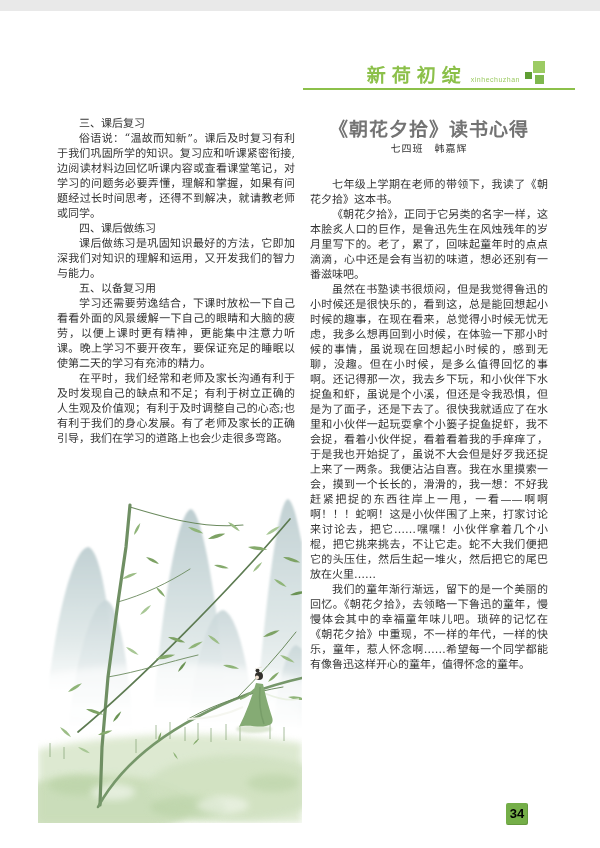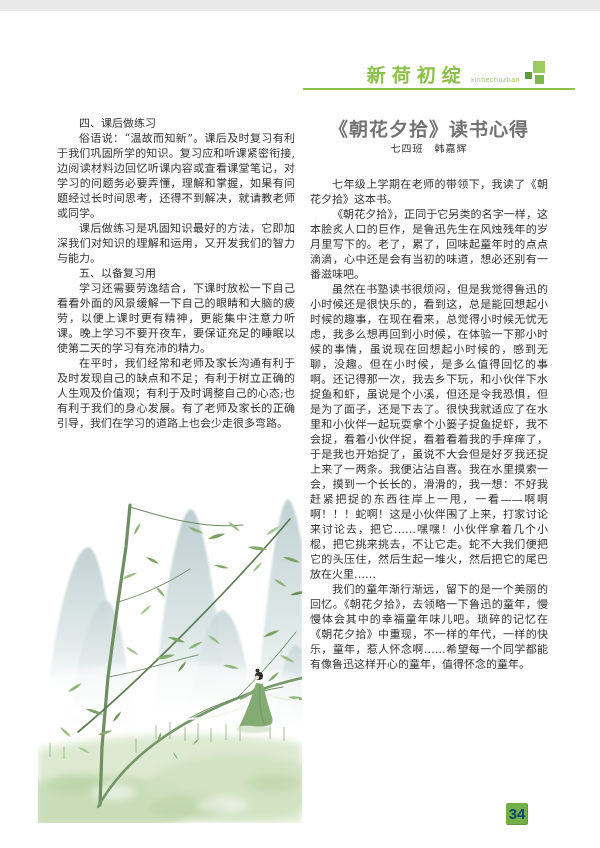--- a/index.html
+++ b/index.html
@@ -44,45 +44,46 @@
   .article-byline{
     font-size:10px;text-align:center;line-height:14px;margin-top:6px;
     letter-spacing:1px;color:#333;text-indent:0;font-family:Liberation Mono, monospace;
   }
   .article-body{margin-top:20px;}
   
   .illustration{position:absolute;left:38px;top:476px;width:264px;height:336px;}
   
   .page-num{
     position:absolute;left:506px;top:792px;width:22px;height:22px;
-    background:#74ae48;border-radius:2px;color:#0c4a6e;
+    background:#74ae48;border-radius:2px;color:#000000;
     font-family:"Liberation Sans","DejaVu Sans",sans-serif;
-    font-size:15px;font-weight:bold;text-align:center;line-height:22px;
+    font-size:13px;font-weight:bold;text-align:center;line-height:22px;
     box-shadow:inset -1px -1px 0 rgba(0,0,0,0.12);
   }
 </style>
 </head>
 <body>
 
 <div class="page">
 
   <div class="header-row">
     <span class="brand">新荷初绽</span>
     <span class="brand-sub">xinhechuzhan</span>
     <span class="logo">
       <i class="sq1"></i>
         <i class="sq2"></i>
         <i class="sq3"></i>
     </span>
   </div>
   <div class="header-rule"></div>
 
   <div class="col left-col">
+    <p class="indent">三、课后复习</p>
+    <p class="indent">俗语说：“温故而知新”。课后及时复习有利于我们巩固所学的知识。复习应和听课紧密衔接,边阅读材料边回忆听课内容或查看课堂笔记，对学习的问题务必要弄懂，理解和掌握，如果有问题经过长时间思考，还得不到解决，就请教老师或同学。</p>
     <p class="indent">四、课后做练习</p>
-    <p class="indent">俗语说：“温故而知新”。课后及时复习有利于我们巩固所学的知识。复习应和听课紧密衔接,边阅读材料边回忆听课内容或查看课堂笔记，对学习的问题务必要弄懂，理解和掌握，如果有问题经过长时间思考，还得不到解决，就请教老师或同学。</p>
     <p class="indent">课后做练习是巩固知识最好的方法，它即加深我们对知识的理解和运用，又开发我们的智力与能力。</p>
     <p class="indent">五、以备复习用</p>
     <p class="indent">学习还需要劳逸结合，下课时放松一下自己看看外面的风景缓解一下自己的眼睛和大脑的疲劳，以便上课时更有精神，更能集中注意力听课。晚上学习不要开夜车，要保证充足的睡眠以使第二天的学习有充沛的精力。</p>
     <p class="indent">在平时，我们经常和老师及家长沟通有利于及时发现自己的缺点和不足；有利于树立正确的人生观及价值观；有利于及时调整自己的心态;也有利于我们的身心发展。有了老师及家长的正确引导，我们在学习的道路上也会少走很多弯路。</p>
   </div>
 
   <div class="illustration">
     <svg width="264" height="336" viewBox="0 0 264 336" xmlns="http://www.w3.org/2000/svg">
       <defs>
         <linearGradient id="mg" x1="0" y1="0" x2="0" y2="1">

